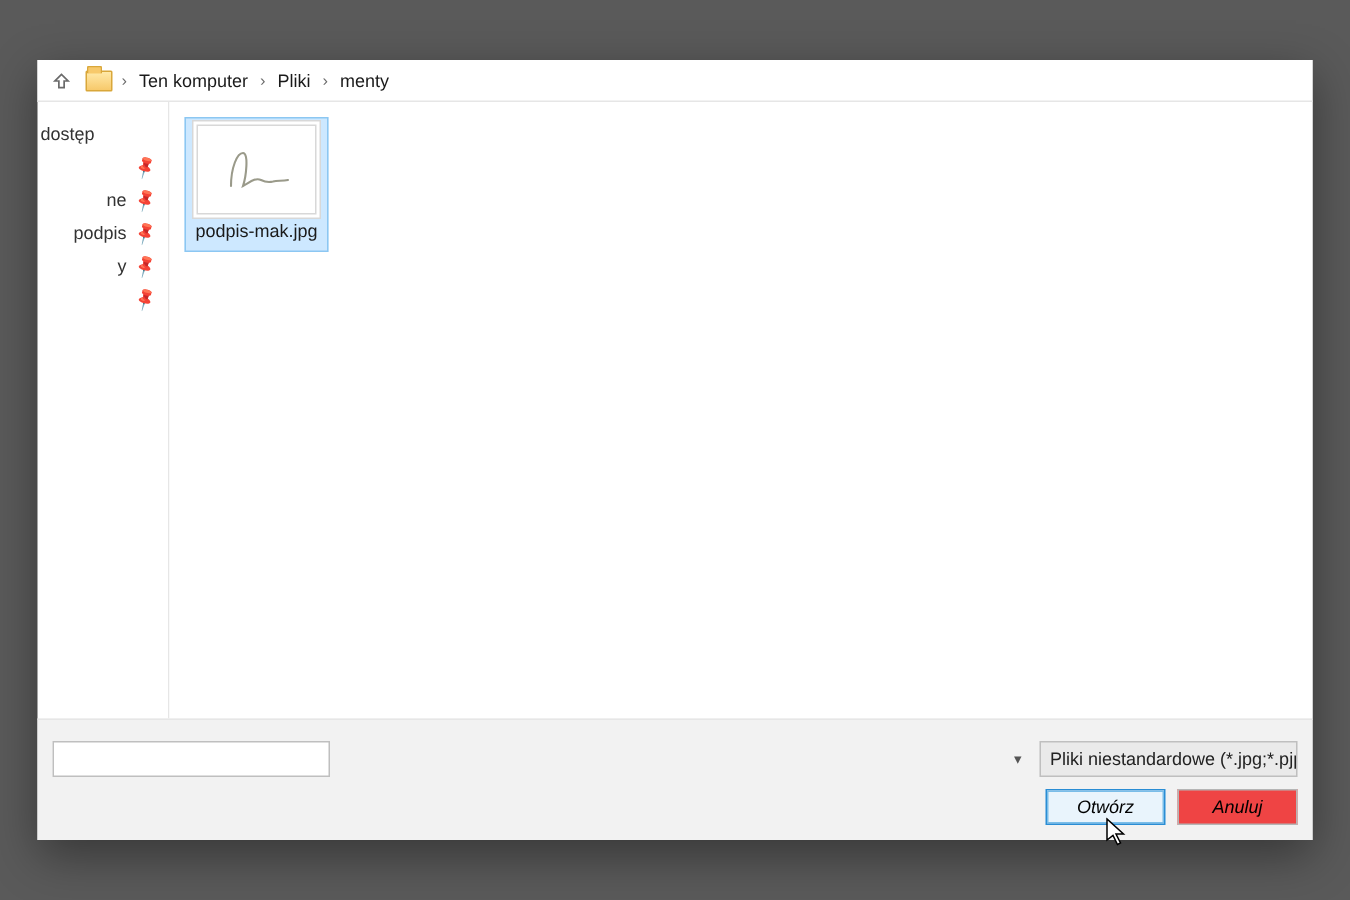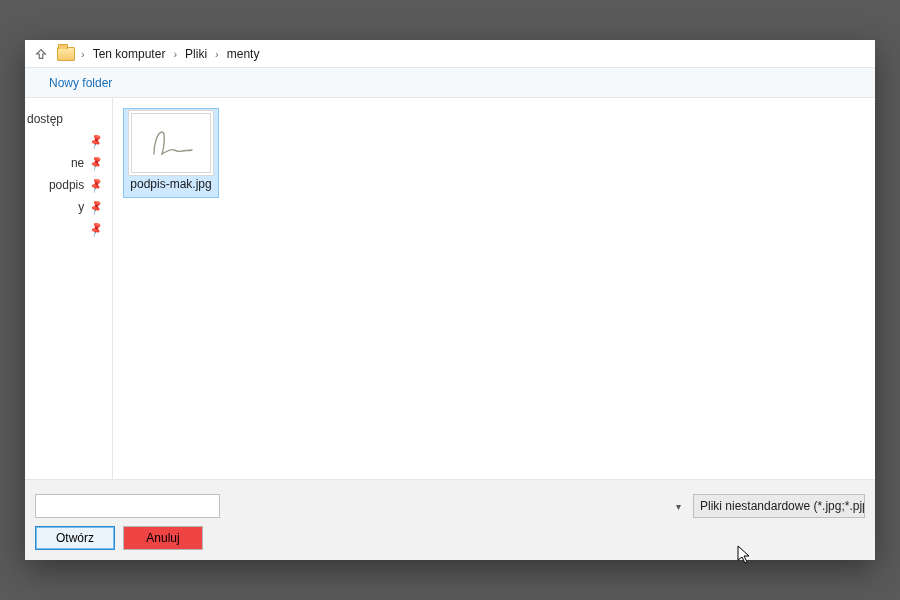--- a/index.html
+++ b/index.html
@@ -148,21 +148,21 @@
     width: 172px; height:24px;
     border:1px solid #bfbfbf;
     background:#eaeaea;
     display:flex; align-items:center; justify-content:space-between;
     padding: 0 6px;
     font-size:12px;
     color:#222;
     cursor:pointer;
     overflow:hidden; white-space:nowrap;
   }
-  .row2 { display:flex; gap:8px; }
+  .row2 { display:flex; justify-content:flex-end; gap:8px;font-style:italic; }
   .btn {
     width: 80px; height:24px;
     border:1px solid #b5b5b5;
     background:#ef4444;
     font: inherit;
     cursor:pointer;
   }
   .btn.primary {
     border-color:#2a8dd4;
     background:#e9f4fc;
@@ -190,23 +190,20 @@
     <div class="crumbs">
       <span class="crumb-sep">›</span>
       <span class="crumb">Ten komputer</span>
       <span class="crumb-sep">›</span>
       <span class="crumb">Pliki</span>
       <span class="crumb-sep">›</span>
       <span class="crumb">menty</span>
     </div>
   </div>
 
-  <div class="toolbar">
-    <span class="tb-btn">Nowy folder</span>
-  </div>
 
   <div class="body">
     <div class="nav">
       <div class="nav-item head">
         <span class="lbl">dostęp</span>
       </div>
       <div class="nav-item">
         <span class="pin">📌</span>
       </div>
       <div class="nav-item">

